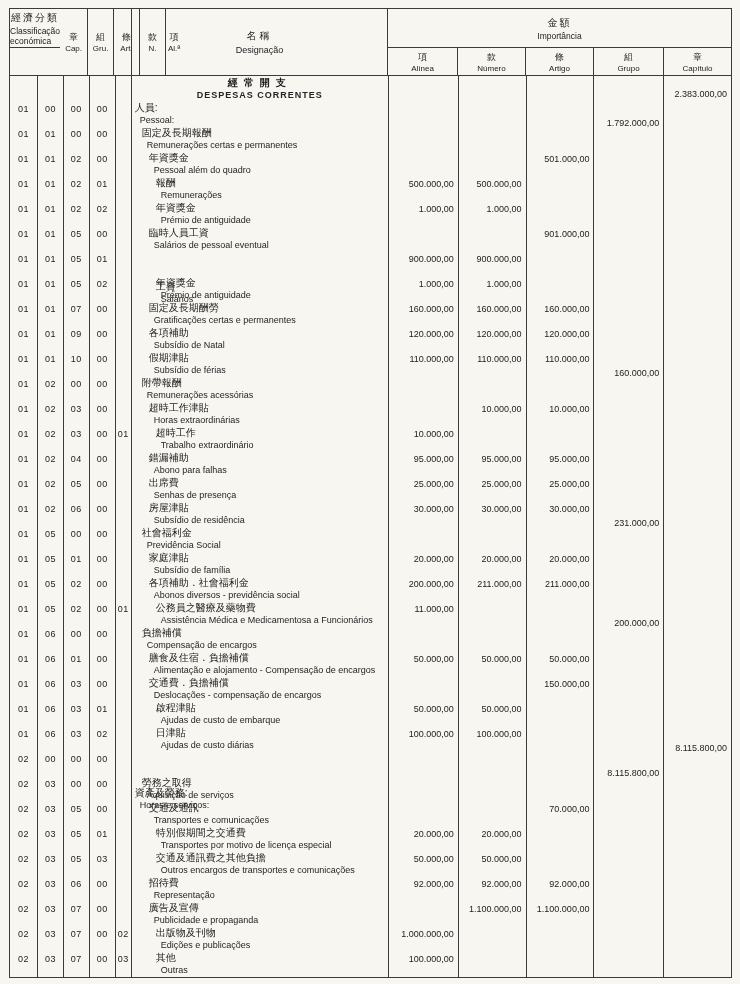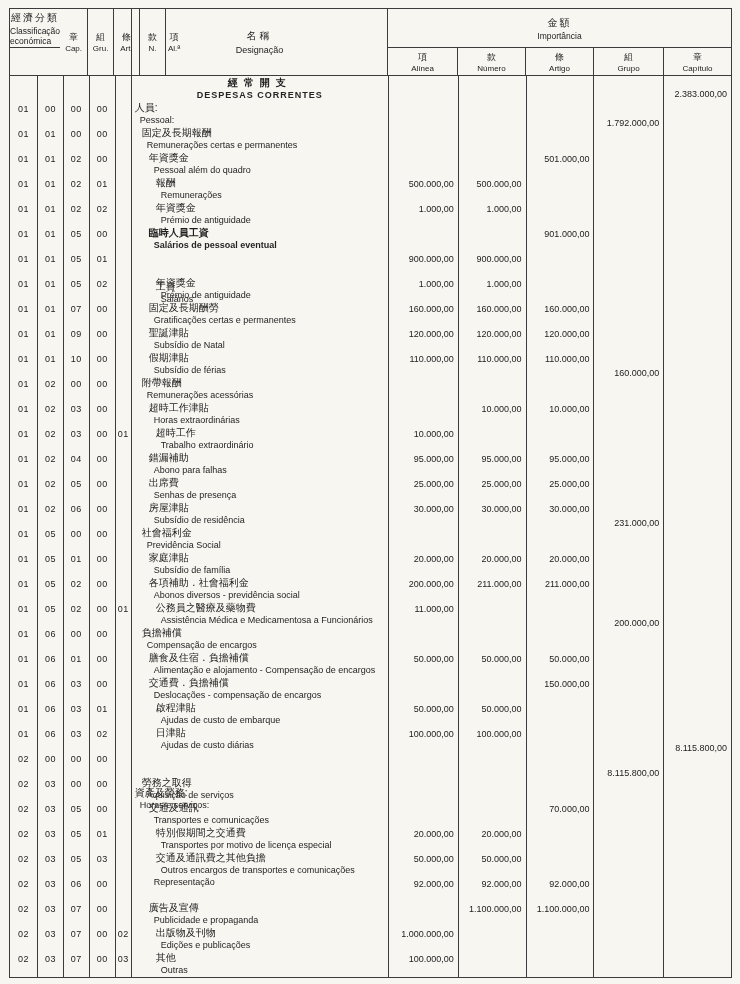--- a/index.html
+++ b/index.html
@@ -307,21 +307,21 @@
           </div>
   </div>
 
   <div class="trow">
     <div class="td td-cap code">01</div>
     <div class="td td-gru code">01</div>
     <div class="td td-art code">05</div>
     <div class="td td-n code">00</div>
     <div class="td td-al code"></div>
     <div class="td td-des">
-      <div class="des-inner" style="padding-left: 17px; font-weight: bold;">
+      <div class="des-inner" style="padding-left: 17px;">
         <div class="zh">臨時人員工資</div>
         <div class="pt">Salários de pessoal eventual</div>
       </div>
     </div>
     <div class="td td-a1 amt">
             <div class="amt-v"></div>
           </div>
     <div class="td td-a2 amt">
             <div class="amt-v"></div>
           </div>
@@ -424,21 +424,21 @@
   </div>
 
   <div class="trow">
     <div class="td td-cap code">01</div>
     <div class="td td-gru code">01</div>
     <div class="td td-art code">09</div>
     <div class="td td-n code">00</div>
     <div class="td td-al code"></div>
     <div class="td td-des">
       <div class="des-inner" style="padding-left: 17px;">
-        <div class="zh">聖誕津貼</div>
+        <div class="zh">各項補助</div>
         <div class="pt">Subsídio de Natal</div>
       </div>
     </div>
     <div class="td td-a1 amt">
             <div class="amt-v">120.000,00</div>
           </div>
     <div class="td td-a2 amt">
             <div class="amt-v">120.000,00</div>
           </div>
     <div class="td td-a3 amt">
@@ -1062,20 +1062,21 @@
   </div>
 
   <div class="trow">
     <div class="td td-cap code">02</div>
     <div class="td td-gru code">03</div>
     <div class="td td-art code">06</div>
     <div class="td td-n code">00</div>
     <div class="td td-al code"></div>
     <div class="td td-des">
       <div class="des-inner" style="padding-left: 17px;">
+        <div class="zh">招待費</div>
         <div class="pt">Representação</div>
       </div>
     </div>
     <div class="td td-a1 amt">
             <div class="amt-v">92.000,00</div>
           </div>
     <div class="td td-a2 amt">
             <div class="amt-v">92.000,00</div>
           </div>
     <div class="td td-a3 amt">

